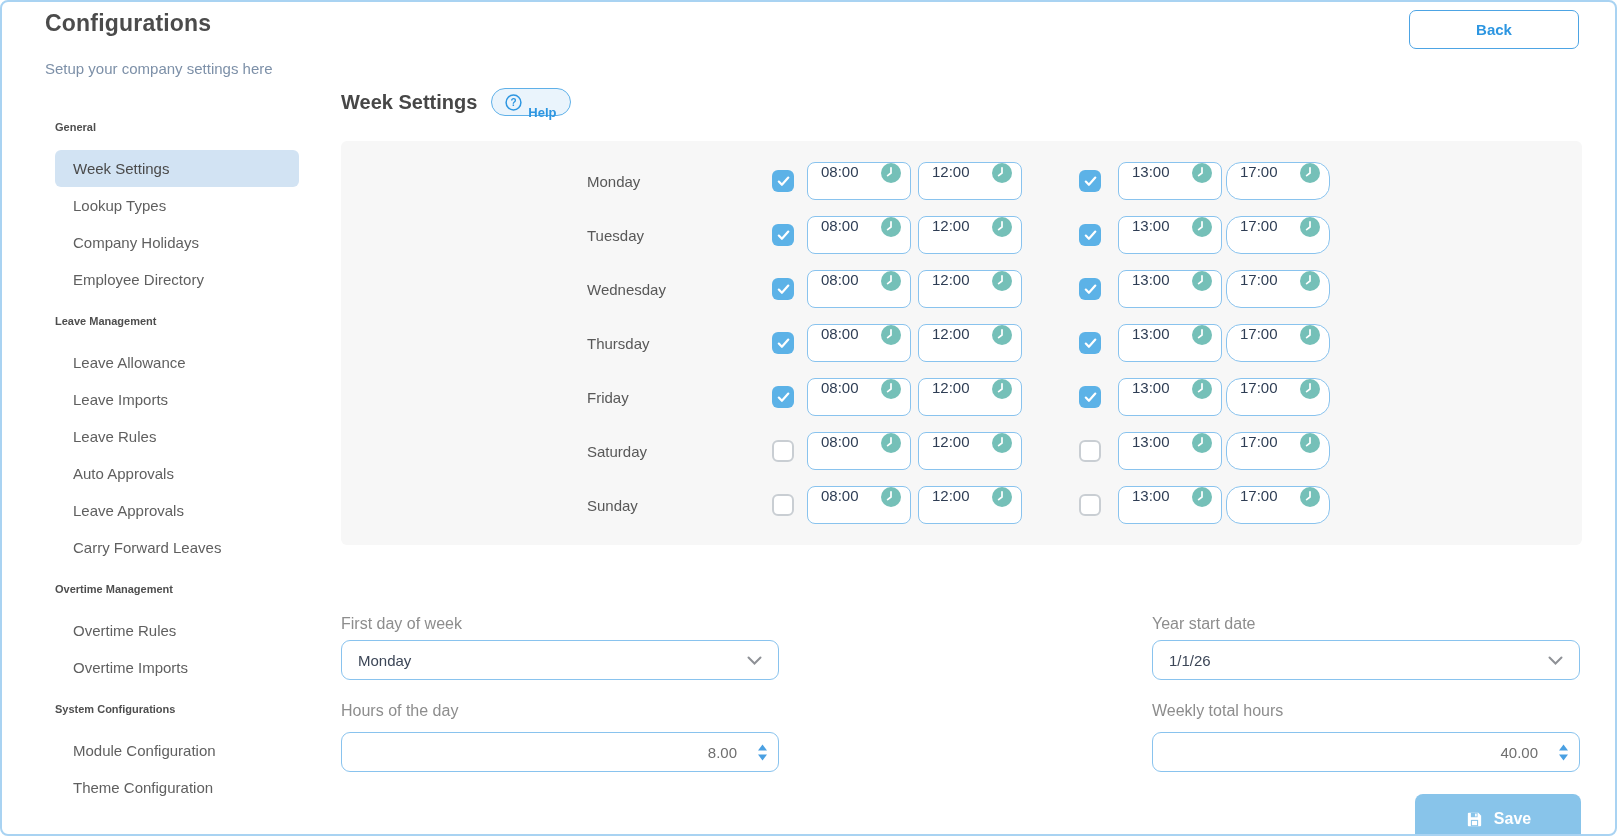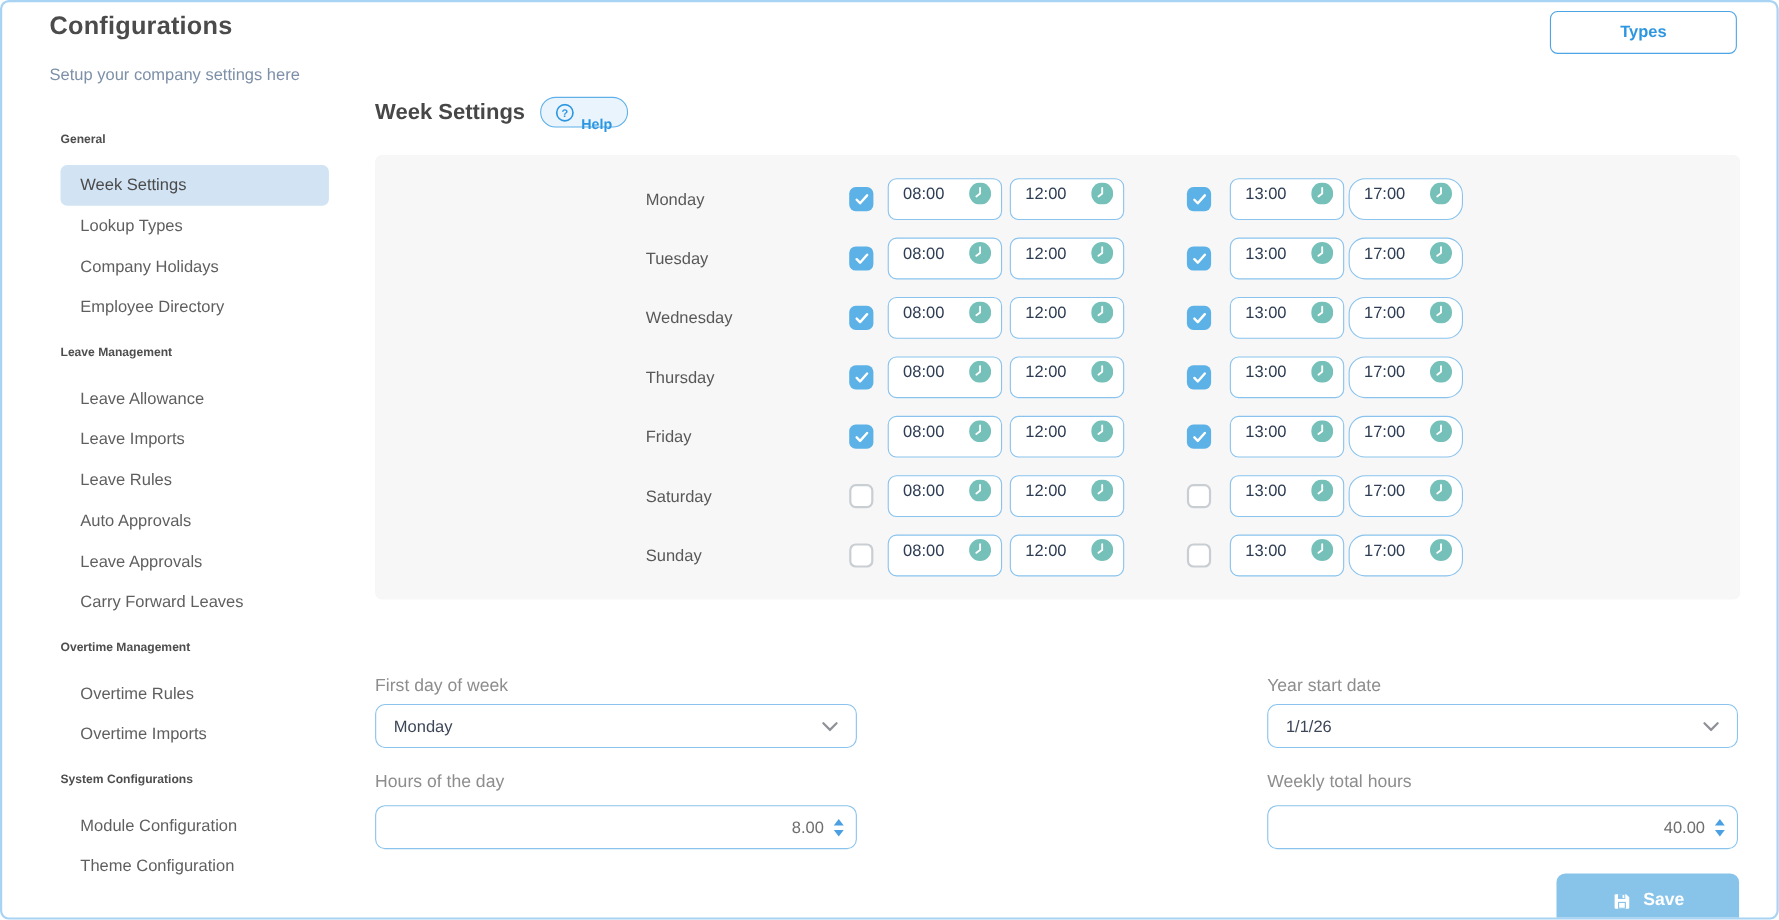--- a/index.html
+++ b/index.html
@@ -35,53 +35,53 @@
     background:#f7f7f7; border-radius:6px; padding-top:13px; }
   .day-row { height:54px; display:flex; align-items:center; }
   .day-label { margin-left:246px; width:150px; font-size:15px; color:#585858; }
   .cb { width:22px; height:22px; border-radius:6px; display:flex; align-items:center; justify-content:center;
     cursor:pointer; flex:0 0 auto; }
   .cb.checked { background:#5cb2e7; }
   .cb.unchecked { background:#fff; border:2px solid #c9ced3; }
   .cb-1 { margin-left:35px; }
   .cb-2 { margin-left:57px; }
   .time-field { width:104px; height:38px; background:#fff; border:1.5px solid #89c3ee; border-radius:8px;
-    display:flex; align-items:center; justify-content:space-between; padding:0 9px 10px 13px; cursor:pointer; }
+    display:flex; align-items:flex-start; justify-content:space-between; padding:0 9px 10px 13px; cursor:pointer; }
   .time-field .tv { font-size:15px; color:#2e3d54; }
   .t-1 { margin-left:13px; } .t-2 { margin-left:7px; } .t-3 { margin-left:17px; } .t-4 { margin-left:4px;border-radius:15px; }
 
   
   .form-col { position:absolute; top:613px; }
   .form-col.left { left:339px; width:438px; }
   .form-col.right { left:1150px; width:428px; }
   .f-label { font-size:16px; color:#8d8d8d; height:18px; }
   .select { margin-top:7px; height:40px; border:1.5px solid #89c3ee; border-radius:9px; background:#fff;
     display:flex; align-items:center; justify-content:space-between; padding:0 16px; cursor:pointer; }
   .select .sv { font-size:15px; color:#3c4657; }
   .f-label.second { margin-top:22px; }
   .number { margin-top:12px; height:40px; border:1.5px solid #89c3ee; border-radius:9px; background:#fff;
-    display:flex; align-items:center; justify-content:flex-end; gap:8px; padding:0 10px; cursor:text; }
+    display:flex; align-items:center; justify-content:flex-end; gap:20px; padding:0 10px; cursor:text; }
   .number .nv { font-size:15px; color:#6f6f6f; }
   .stepper { display:flex; align-items:center; cursor:pointer; }
 
   
   .save-btn { position:absolute; left:1413px; top:792px; width:166px; height:50px; background:#88c4ea;
     border:none; border-radius:8px; color:#fff; font-size:16px; font-weight:700; font-family:inherit;
     display:flex; align-items:center; justify-content:center; gap:10px; cursor:pointer; }
 </style>
 </head>
 <body>
 
 <div class="frame">
 
   <div class="titles">
     <div class="page-title">Configurations</div>
     <div class="page-subtitle">Setup your company settings here</div>
   </div>
-  <button class="back-btn">Types</button>
+  <button class="back-btn">Back</button>
 
   <nav class="sidebar">
       <div class="side-section">
         <div class="side-header">General</div>
         <div class="side-item active">Week Settings</div>
         <div class="side-item">Lookup Types</div>
         <div class="side-item">Company Holidays</div>
         <div class="side-item">Employee Directory</div>
       </div>
       <div class="side-section">

